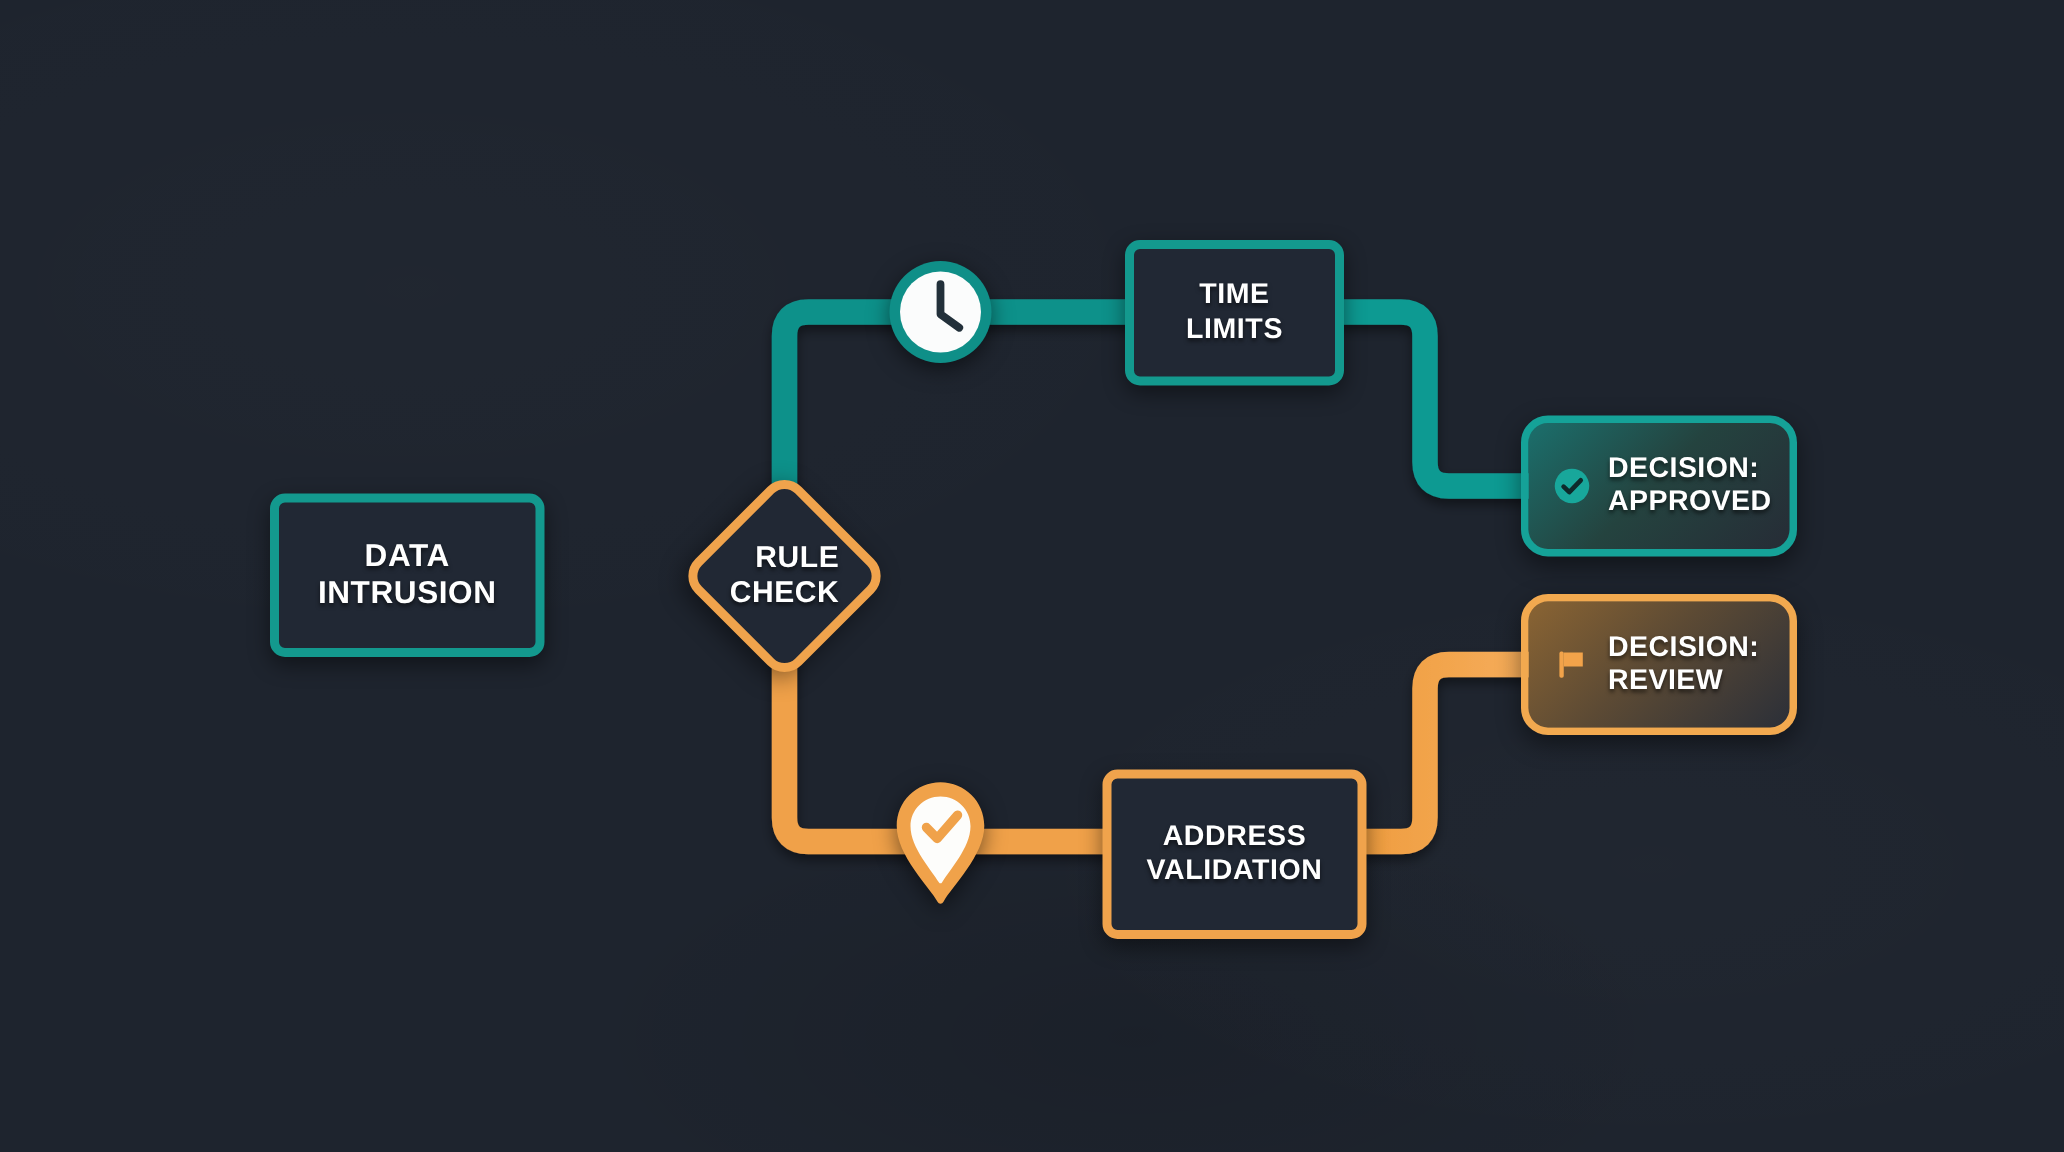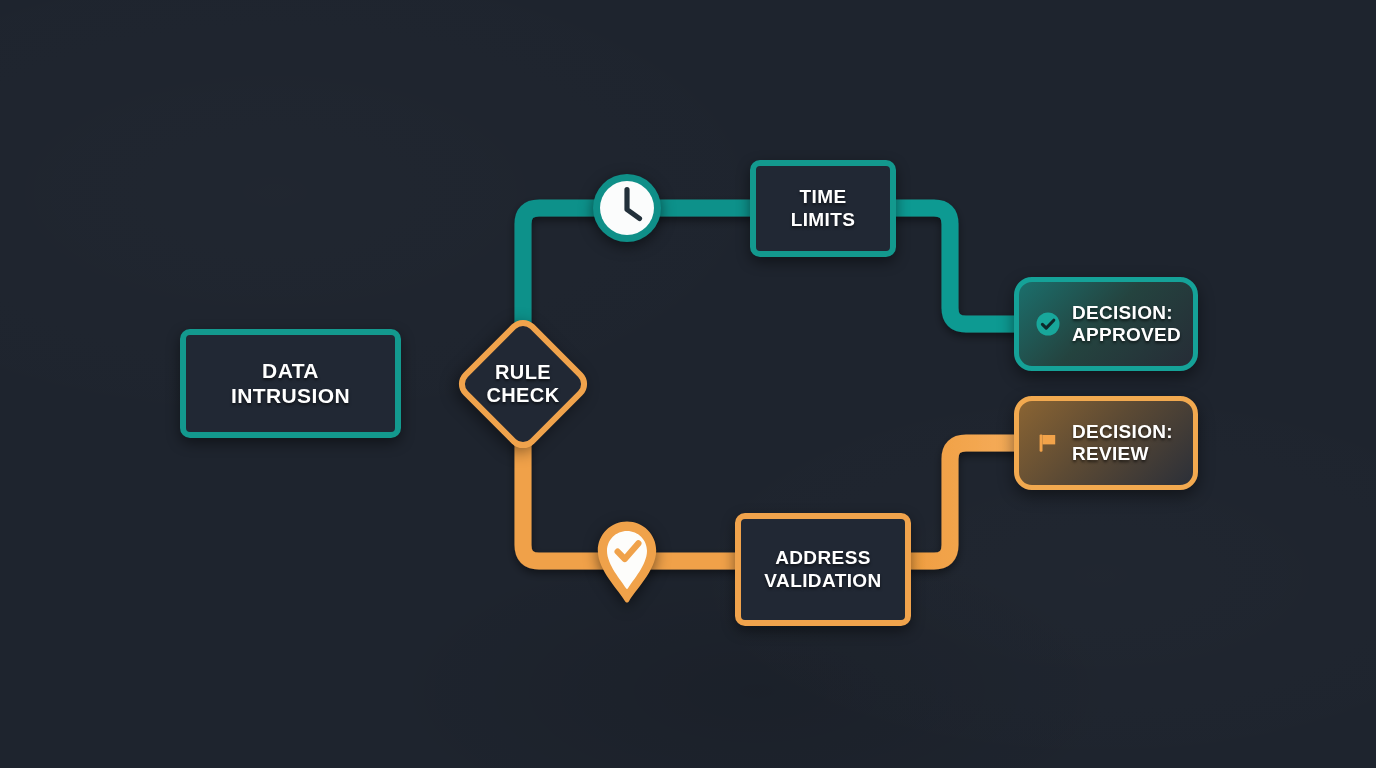--- a/index.html
+++ b/index.html
@@ -67,21 +67,21 @@
     margin: -50px 0 0 -50px;
     transform: rotate(45deg);
     border: 6px solid #f0a34c;
     border-radius: 16px;
     background: #212834;
     box-shadow: 0 5px 16px rgba(0,0,0,0.45);
   }
   .diamond-label {
     position: absolute; inset: 0;
     display: flex; align-items: center; justify-content: center;
-    color: #fff; font-weight: bold; text-align: center;
+    color: #fff; font-weight: bold; text-align: right;
     font-size: 20px; line-height: 1.15; letter-spacing: 0.4px;
     text-shadow: 0 2px 3px rgba(0,0,0,0.6);
     white-space: pre-line;
     z-index: 2;
   }
 
   
   .chip {
     width: 100%; height: 100%;
     border-radius: 18px;
@@ -146,21 +146,21 @@
       <path d="M 523 330 L 523 224 Q 523 208 539 208 L 756 208" stroke="#0f918a"></path>
 
       <path d="M 890 208 L 934 208 Q 950 208 950 224 L 950 308 Q 950 324 966 324 L 1028 324" stroke="#109a92"></path>
 
       <path d="M 523 436 L 523 545 Q 523 561 539 561 L 750 561" stroke="#f0a14a"></path>
 
       <path d="M 906 561 L 934 561 Q 950 561 950 545 L 950 459 Q 950 443 966 443 L 1028 443" stroke="url(#gradOrangeH)"></path>
     </g>
   </svg>
 
-  <div class="node" id="node-data-intrusion" style="left:180px; top:329px; width:221px; height:109px;">
+  <div class="node" id="node-data-intrusion" style="left:180px; top:329px; width:183px; height:109px;">
     <div class="box teal">
       <span class="lbl" style="font-size:21px;">DATA
 INTRUSION</span>
     </div>
   </div>
 
   <div class="node" id="node-rule-check" style="left:449px; top:310px; width:148px; height:148px;">
     <div class="diamond-wrap">
       <div class="diamond-shape"></div>
       <div class="diamond-label">RULE

